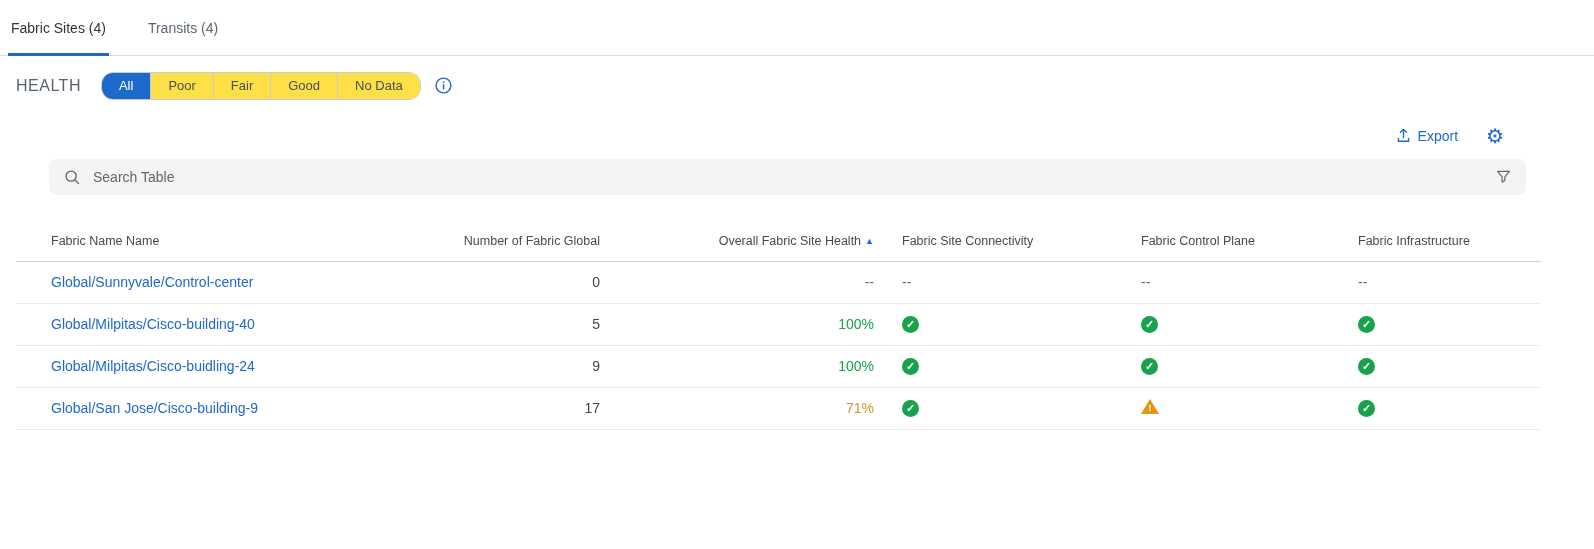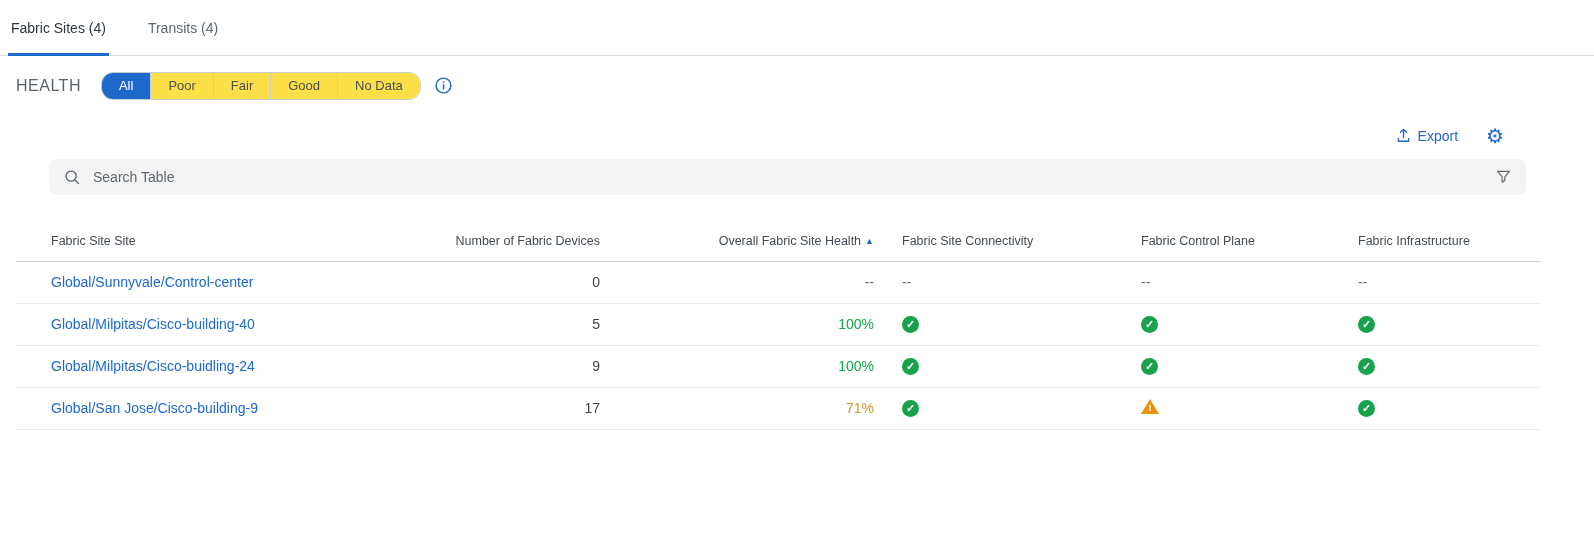--- a/index.html
+++ b/index.html
@@ -122,22 +122,22 @@
     <svg width="17" height="17" viewBox="0 0 20 20" fill="none" stroke="#5d6870" stroke-width="1.4" stroke-linejoin="round">
       <path d="M3 4 H17 L11.6 10.4 V14.6 L8.4 16.6 V10.4 Z"></path>
     </svg>
   </span>
 </div>
 
 <div class="table">
 
 
   <div class="grid header-row">
-    <div class="header-cell c1">Fabric Site Site</div>
-    <div class="header-cell c2">Number of Fabric Devices</div>
+    <div class="header-cell c1">Fabric Name Name</div>
+    <div class="header-cell c2">Number of Fabric Global</div>
     <div class="header-cell c3">
       <span>Overall Fabric Site Health</span><span class="sort-arrow">▲</span>
     </div>
     <div class="header-cell c4">Fabric Site Connectivity</div>
     <div class="header-cell c5">Fabric Control Plane</div>
     <div class="header-cell c6">Fabric Infrastructure</div>
   </div>
 
   <div class="grid row">
     <div class="cell c1"><a class="link">Global/Sunnyvale/Control-center</a></div>

